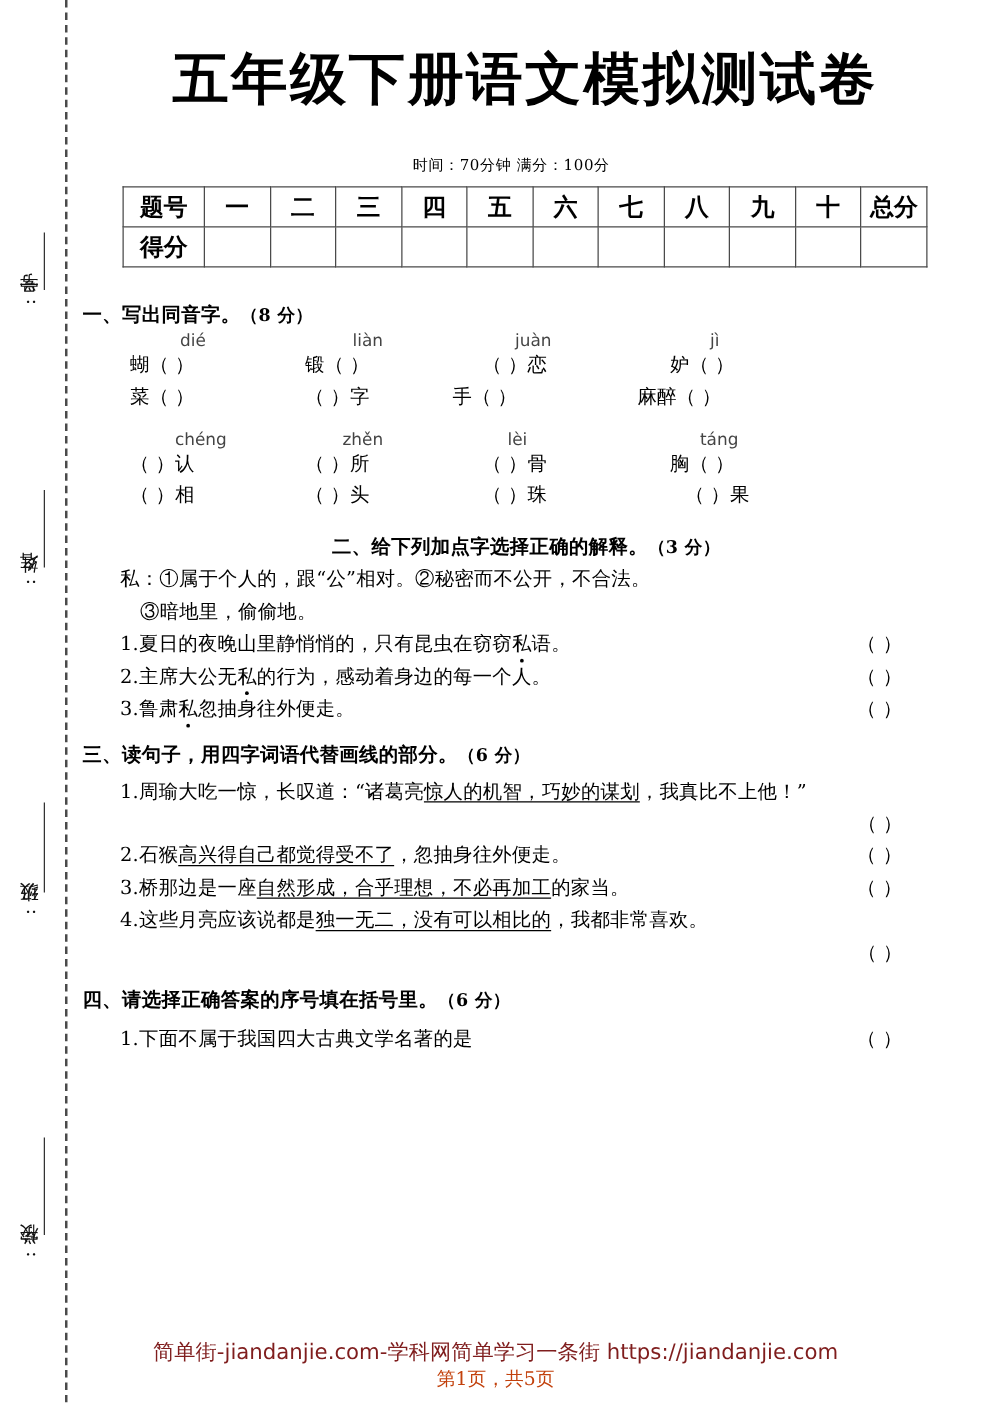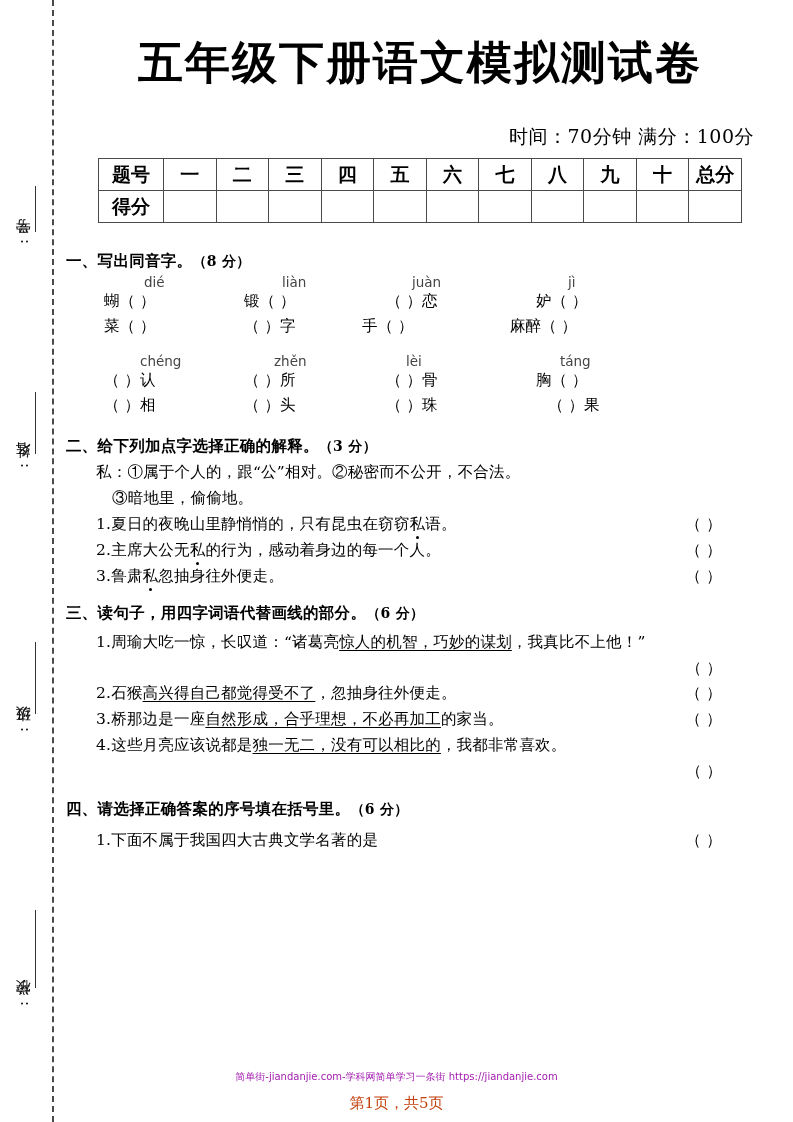--- a/index.html
+++ b/index.html
@@ -72,22 +72,22 @@
   }
   .subtitle {
     text-align: center;
     font-size: 27px;
     font-weight: 700;
     margin-top: 22px;
     letter-spacing: 1px;
   }
 
   .exam-meta {
-    text-align: right;
-    font-size: 19px;
+    text-align: center;
+    font-size: 12px;
     margin-top: 34px;
     padding-right: 22px;
     letter-spacing: 0.5px;
   }
 
   table.score-table {
     border-collapse: collapse;
     margin: 8px auto 0 auto;
     width: 644px;
     table-layout: fixed;
@@ -172,22 +172,22 @@
     height: 20px;
   }
 
   
   .footer-wm {
     position: absolute;
     left: 0;
     right: 0;
     top: 1070px;
     text-align: center;
-    font-size: 10px;
-    color: #a21caf;
+    font-size: 17px;
+    color: #7f1d1d;
     font-family: "DejaVu Sans", "Liberation Sans", sans-serif;
   }
   .footer-page {
     position: absolute;
     left: 0;
     right: 0;
     top: 1094px;
     text-align: center;
     font-size: 15px;
     color: #c2410c;
@@ -287,21 +287,21 @@
       <span class="cell" style="left:290px;">（   ）骨</span>
       <span class="cell" style="left:440px;">胸（   ）</span>
     </div>
     <div class="char-row">
       <span class="cell" style="left:8px;">（   ）相</span>
       <span class="cell" style="left:148px;">（   ）头</span>
       <span class="cell" style="left:290px;">（   ）珠</span>
       <span class="cell" style="left:452px;">（   ）果</span>
     </div>
 
-    <div class="sec-title" style="margin-top:16px;">
+    <div class="sec-title" style="margin-top:16px;text-align:center;">
       <span>二、给下列加点字选择正确的解释。</span><span class="pts">（3 分）</span>
     </div>
     <div class="q-line">私：①属于个人的，跟“公”相对。②秘密而不公开，不合法。</div>
     <div class="q-line indent2">③暗地里，偷偷地。</div>
 
     <div class="q-line">
       <span>1.</span><span>夏日的夜晚山里静悄悄的，只有昆虫在窃窃</span><span class="dotted-char">私</span><span>语。</span>
       <span class="brackets-right">（    ）</span>
     </div>
     <div class="q-line">

